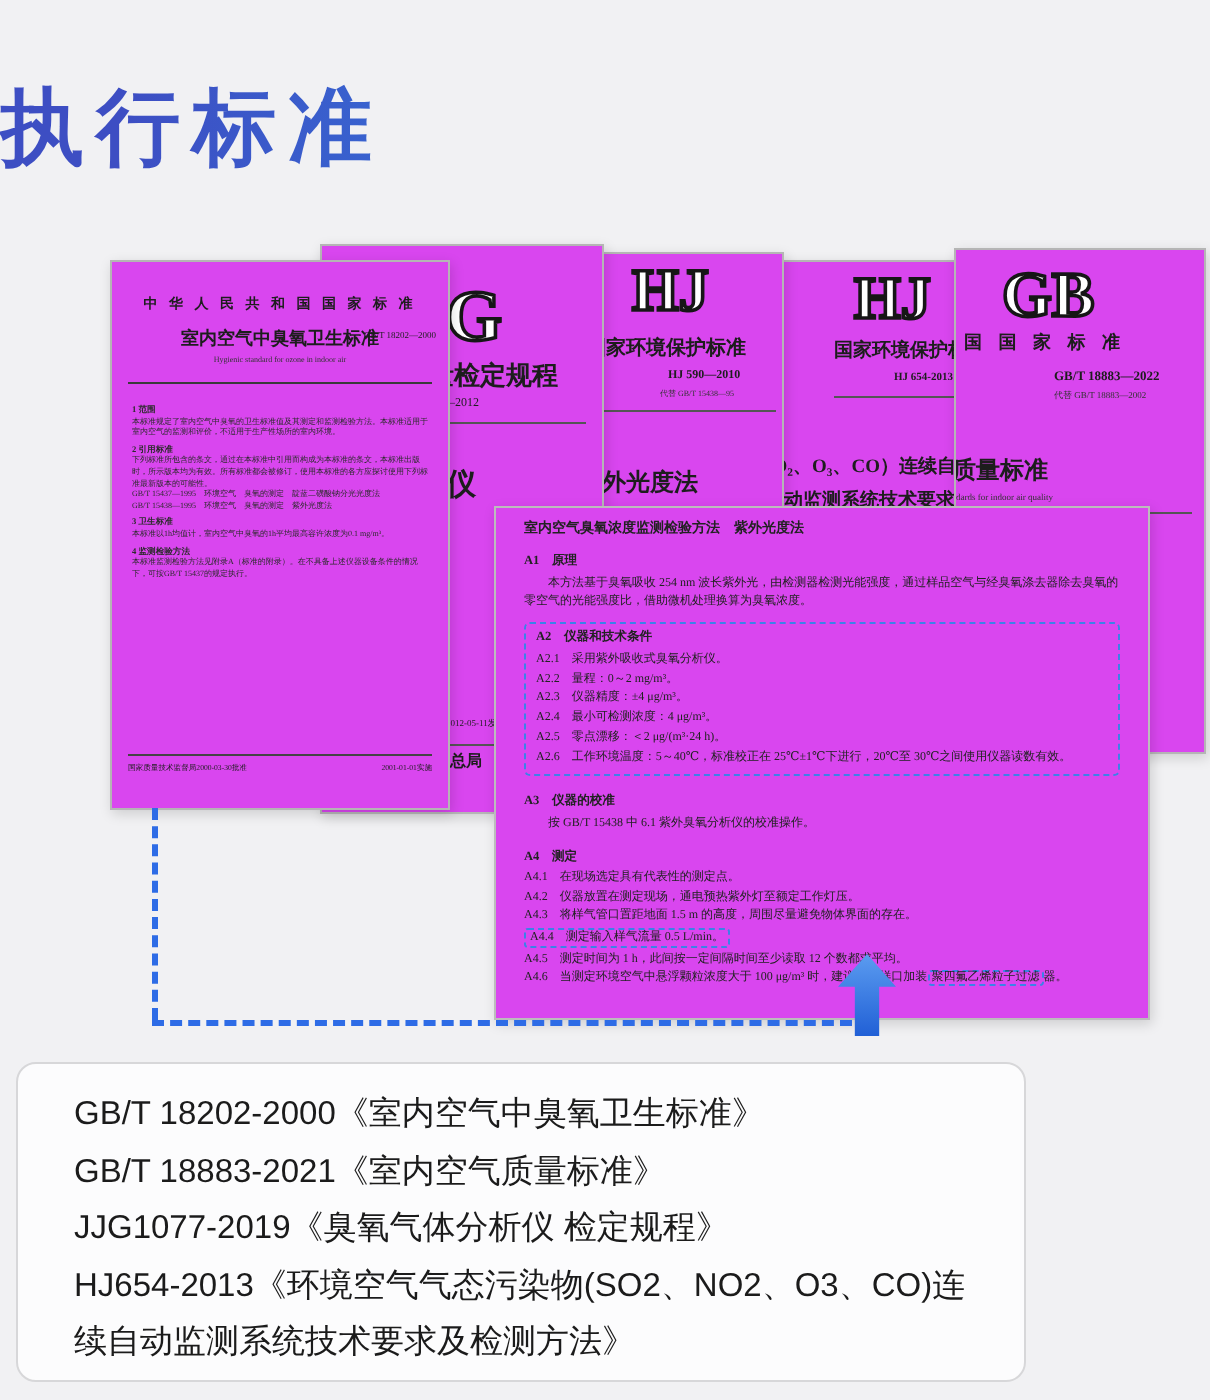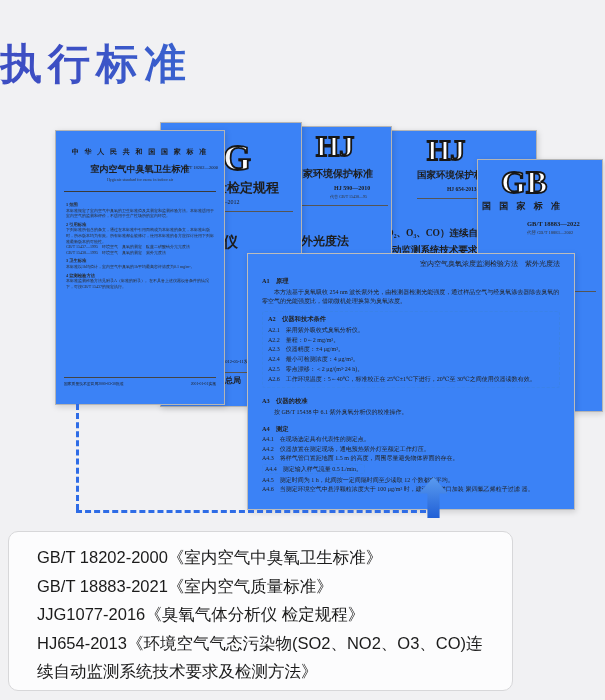--- a/index.html
+++ b/index.html
@@ -10,21 +10,21 @@
   }
   
   .page-title{
     position:absolute;top:36px;left:0;width:100%;
     text-align:left;font-size:42px;font-weight:bold;letter-spacing:6px;
     background:linear-gradient(90deg,#3d4ec3 10%,#2b9af0 90%);
     -webkit-background-clip:text;background-clip:text;color:transparent;
   }
   
   .doc{
-    position:absolute;background:#3b82f6;overflow:hidden;
+    position:absolute;background:#d946ef;overflow:hidden;
     border:1px solid #b5b5b5;
     box-shadow:1px 2px 6px rgba(0,0,0,.15);
     font-family:"Liberation Serif","DejaVu Serif",serif;color:#1d1d1d;
   }
   .doc *{position:absolute;white-space:nowrap;}
   .logo-outline{
     font-weight:bold;color:#ffffff;
     -webkit-text-stroke:1.8px #161616;
     font-family:"Liberation Serif","DejaVu Serif",serif;
   }
@@ -68,36 +68,36 @@
   
   #doc4{left:388px;top:130px;width:147px;height:170px;z-index:1;}
   #doc4 .logo{left:38px;top:2px;font-size:30px;}
   #doc4 .hdr{left:28px;top:38px;font-size:9.5px;font-weight:bold;}
   #doc4 .code{left:58px;top:55px;font-size:5.5px;font-weight:bold;}
   #doc4 .hr1{top:67px;left:28px;width:119px;border-top:1px solid #555;}
   #doc4 .ttl1{right:58px;top:96px;font-size:9.5px;font-weight:bold;}
   #doc4 .ttl2{left:3px;top:113px;font-size:9.5px;font-weight:bold;}
 
   
-  #doc5{left:477px;top:124px;width:124px;height:251px;z-index:2;margin-top:35px;}
+  #doc5{left:477px;top:124px;width:124px;height:251px;z-index:2;}
   #doc5 .logo{left:23px;top:4px;font-size:32px;letter-spacing:0px;}
   #doc5 .hdr{right:39px;top:40px;font-size:9px;font-weight:bold;letter-spacing:3px;}
   #doc5 .code{left:49px;top:60px;font-size:6.5px;font-weight:bold;}
   #doc5 .note{left:49px;top:70px;font-size:4.5px;color:#333;}
   #doc5 .ttl{left:-50px;top:102px;font-size:12px;font-weight:bold;}
   #doc5 .en{left:-8px;top:121px;font-size:4.5px;color:#333;}
   #doc5 .hr1{top:131px;left:0px;width:118px;border-top:1px solid #555;}
 
   
   #doc6{left:247px;top:253px;width:326px;height:255px;z-index:6;
         border:1px solid #bcbcbc;}
   #doc6 .inner{position:absolute;left:14px;top:4px;width:298px;
         font-size:6px;line-height:8.2px;white-space:normal;color:#222;}
   #doc6 .inner *{position:static;white-space:normal;}
-  #doc6 .annex-title{text-align:right;font-weight:normal;font-size:7px;margin-top:2px;}
+  #doc6 .annex-title{text-align:left;font-weight:bold;font-size:7px;margin-top:2px;}
   #doc6 .sec{font-weight:bold;font-size:6.3px;margin-top:9px;}
   #doc6 .para{text-indent:12px;margin-top:3px;}
   #doc6 .a2box{border:1px dashed #3b82e8;border-radius:3px;
         padding:3px 5px 4px 5px;margin-top:6px;}
   #doc6 .a2box .sec{margin-top:0;margin-bottom:3px;}
   #doc6 .item{margin-top:1.5px;}
   #doc6 .inline-box{display:inline-block;border:1px dashed #3b82e8;border-radius:2px;
         padding:0 2px;margin-top:1.5px;}
   #doc6 .hl{border:1px dashed #3b82e8;border-radius:2px;padding:0 1px;}
 
@@ -218,17 +218,17 @@
     </div>
   </div>
 
   <div class="dash-v"></div>
   <div class="dash-h"></div>
   <div class="arrow-up"></div>
 
   <div class="panel">
     <div class="std-item">GB/T 18202-2000《室内空气中臭氧卫生标准》</div>
     <div class="std-item">GB/T 18883-2021《室内空气质量标准》</div>
-    <div class="std-item">JJG1077-2016《臭氧气体分析仪 检定规程》</div>
+    <div class="std-item">JJG1077-2019《臭氧气体分析仪 检定规程》</div>
     <div class="std-item">HJ654-2013《环境空气气态污染物(SO2、NO2、O3、CO)连续自动监测系统技术要求及检测方法》</div>
   </div>
 
 </div>
 
 </body></html>

